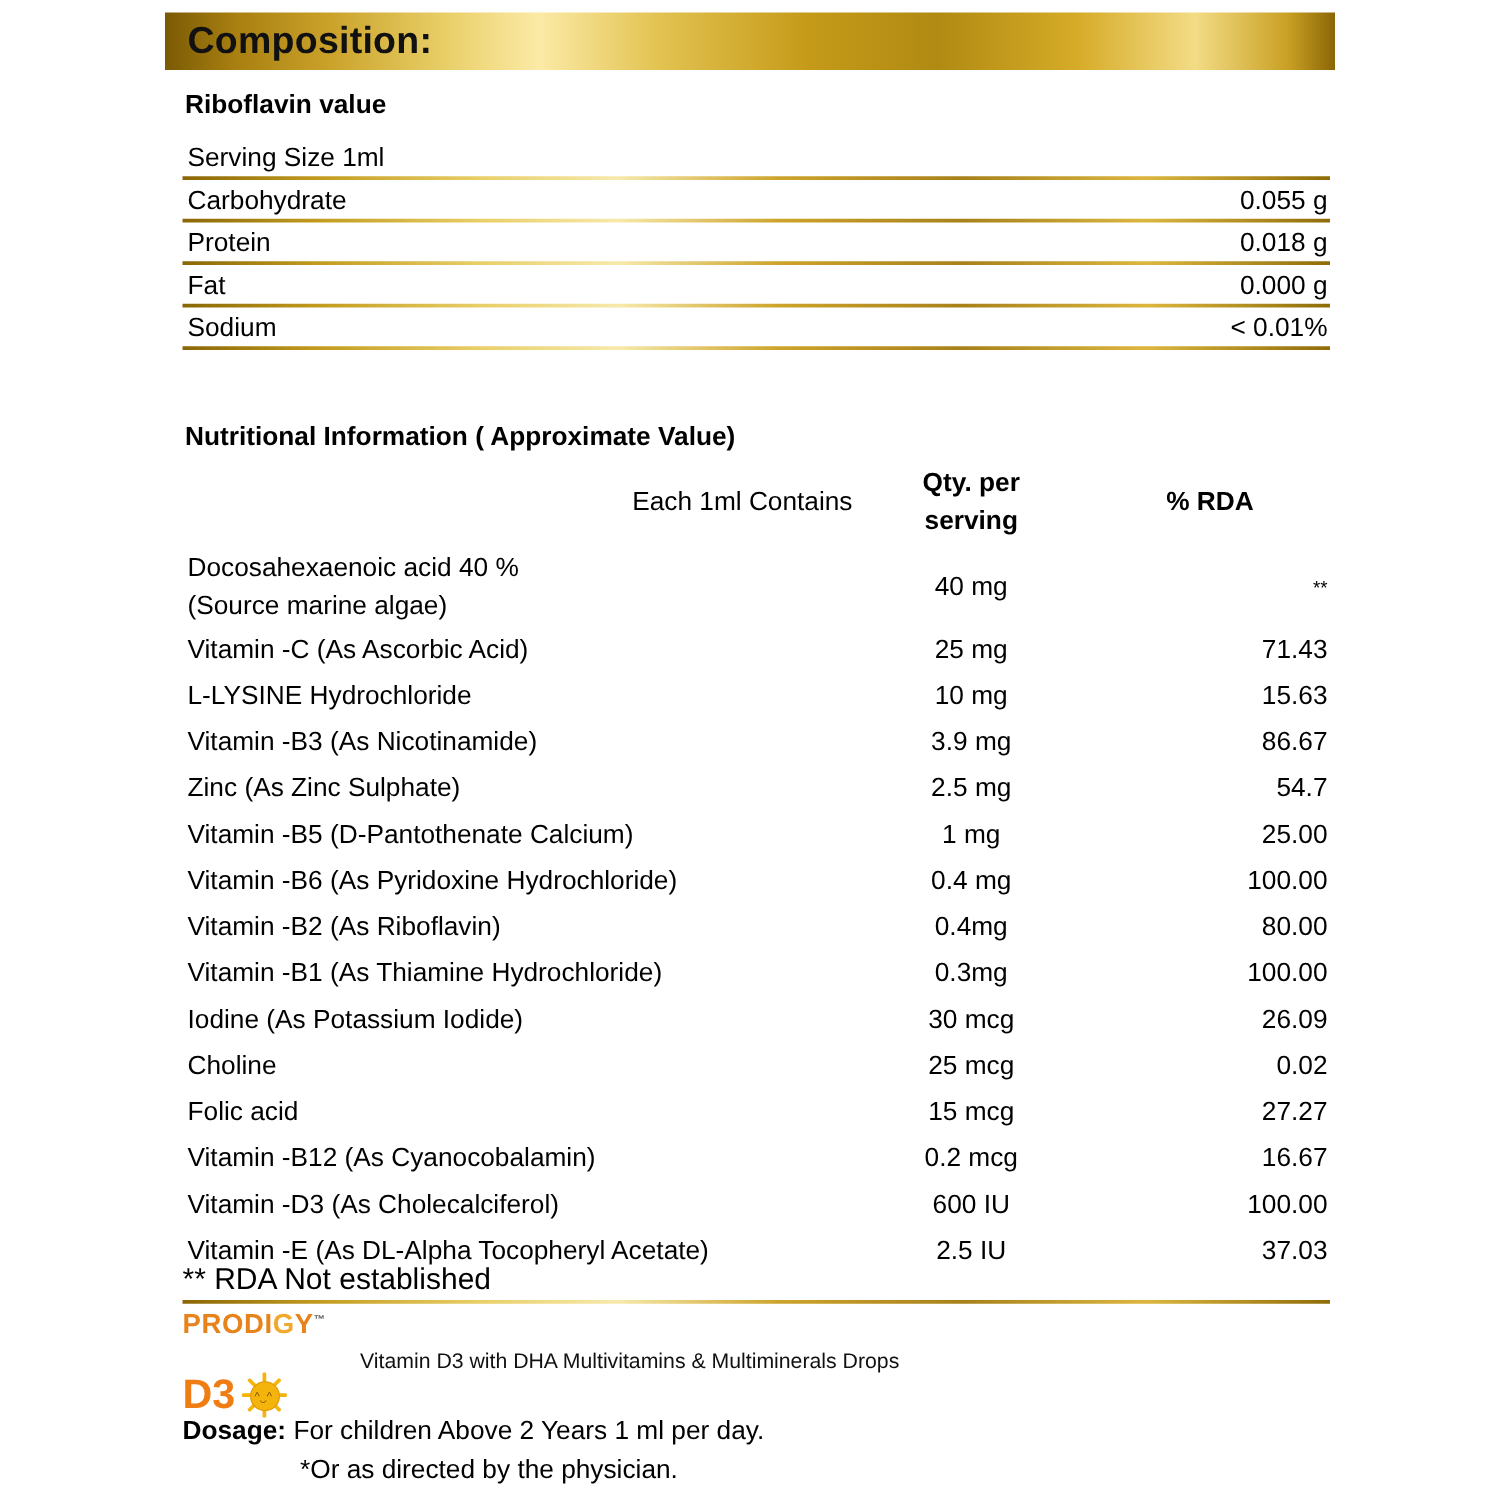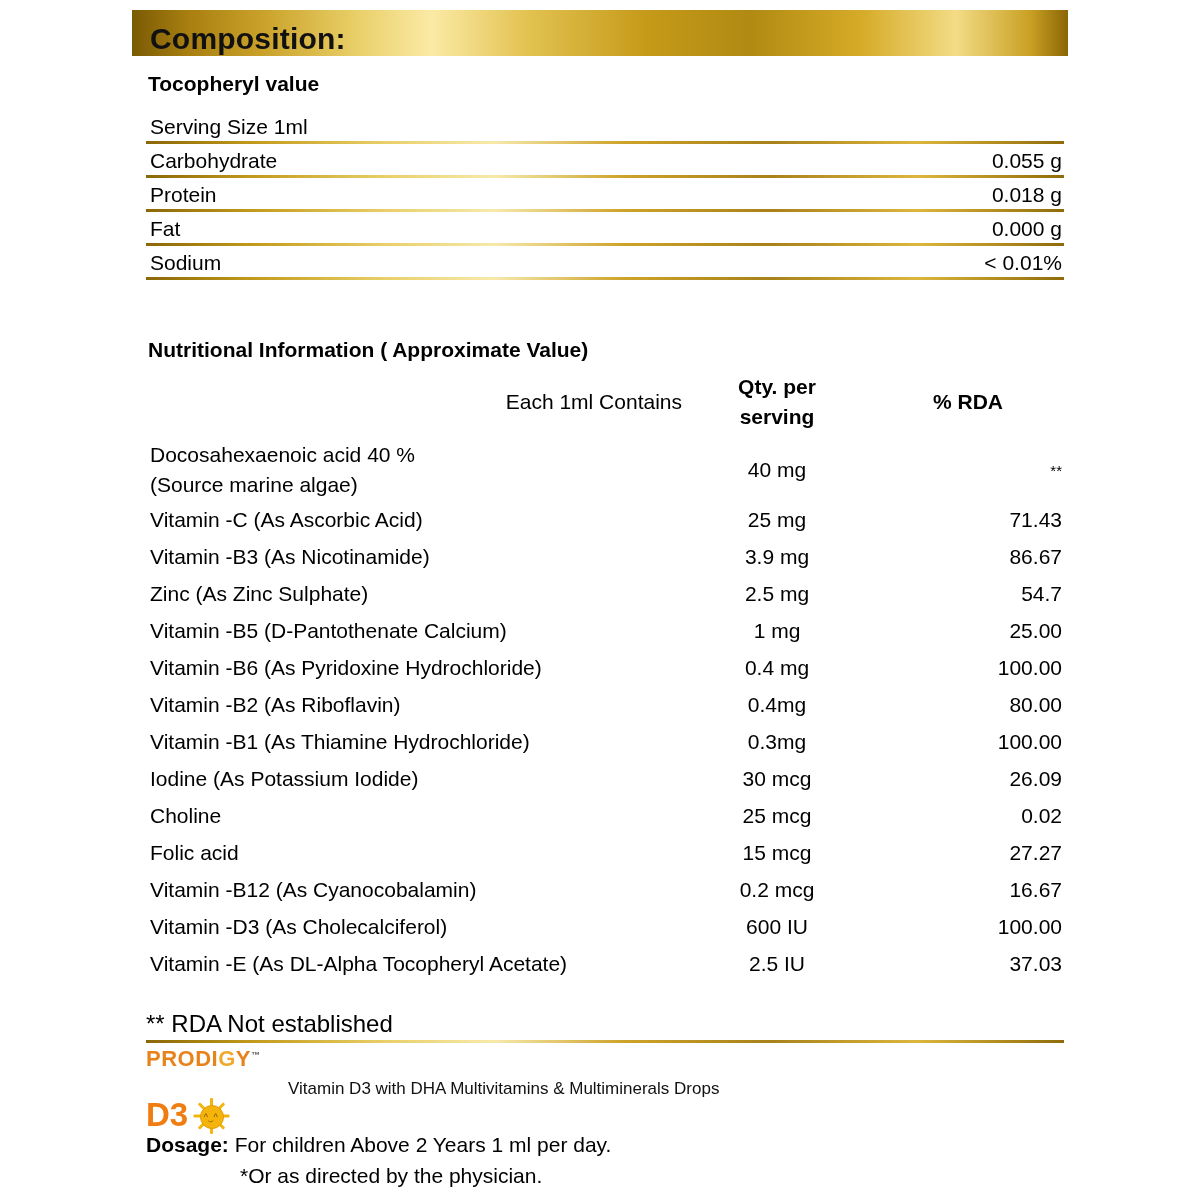--- a/index.html
+++ b/index.html
@@ -30,21 +30,21 @@
         #e9cf68 24%,
         #fbeaa6 32%,
         #e3c352 42%,
         #c59a19 55%,
         #b08a12 66%,
         #d6ab28 78%,
         #f3dc86 88%,
         #c9a023 96%,
         #8a6606 100%);
     display: flex;
-    align-items: flex-end;
+    align-items: center;
   }
   .header-title {
     font-size: 30px;
     font-weight: bold;
     color: #111;
     padding-left: 18px;
     letter-spacing: 0.2px;
   }
 
   
@@ -242,21 +242,21 @@
     font-size: 21px;
   }
 </style>
 </head>
 <body>
 
 <div class="header-bar">
   <span class="header-title">Composition:</span>
 </div>
 
-<div class="section-heading" style="left:148px; top:72px;">Tocopheryl value</div>
+<div class="section-heading" style="left:148px; top:72px;">Riboflavin value</div>
 
 <div class="nv-table">
   <div class="nv-row">
     <span class="nv-label">Serving Size 1ml</span>
     <span class="nv-value"></span>
   </div>
   <div class="nv-row">
     <span class="nv-label">Carbohydrate</span>
     <span class="nv-value">0.055 g</span>
   </div>
@@ -297,20 +297,25 @@
           <span class="l2">(Source marine algae)</span>
         </span>
       </td>
       <td class="c1">40 mg</td>
       <td class="c2 star">**</td>
     </tr>
     <tr class="ni-rowline">
       <td class="c0">Vitamin -C (As Ascorbic Acid)</td>
       <td class="c1">25 mg</td>
       <td class="c2">71.43</td>
+    </tr>
+    <tr class="ni-rowline">
+      <td class="c0">L-LYSINE Hydrochloride</td>
+      <td class="c1">10 mg</td>
+      <td class="c2">15.63</td>
     </tr>
     <tr class="ni-rowline">
       <td class="c0">Vitamin -B3 (As Nicotinamide)</td>
       <td class="c1">3.9 mg</td>
       <td class="c2">86.67</td>
     </tr>
     <tr class="ni-rowline">
       <td class="c0">Zinc (As Zinc Sulphate)</td>
       <td class="c1">2.5 mg</td>
       <td class="c2">54.7</td>

